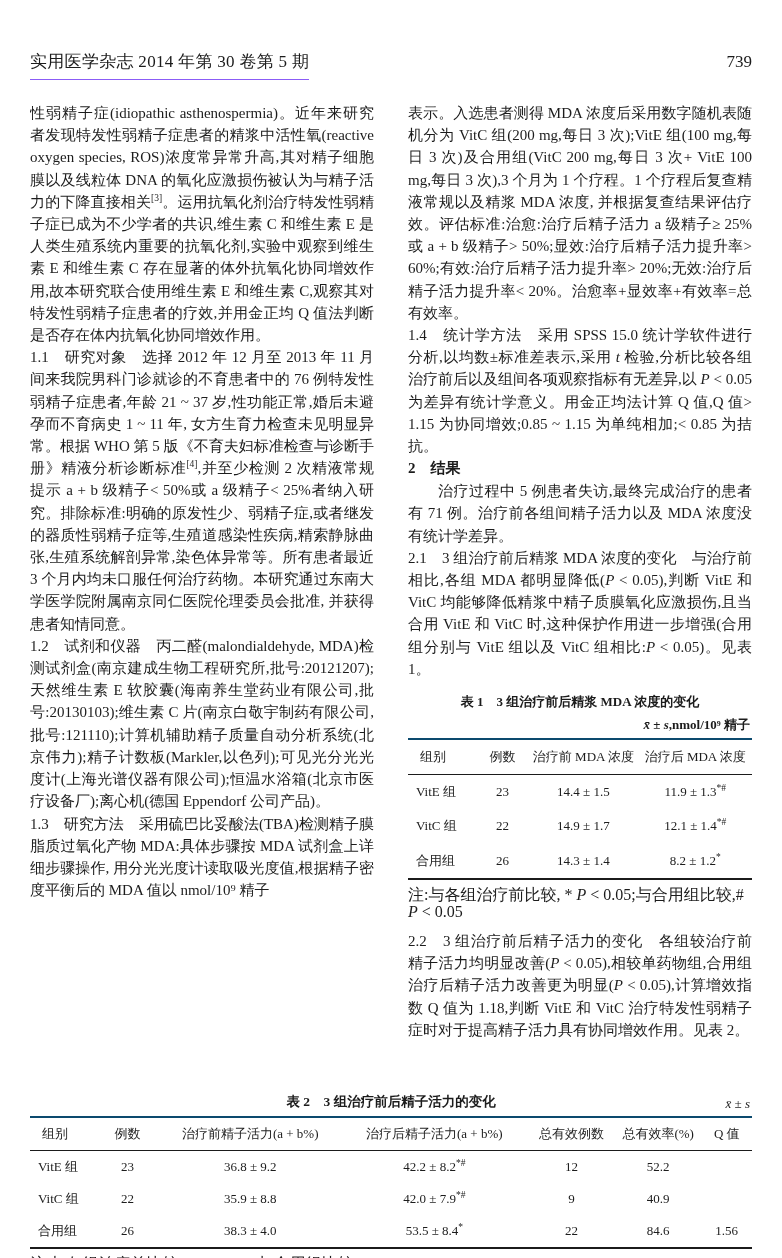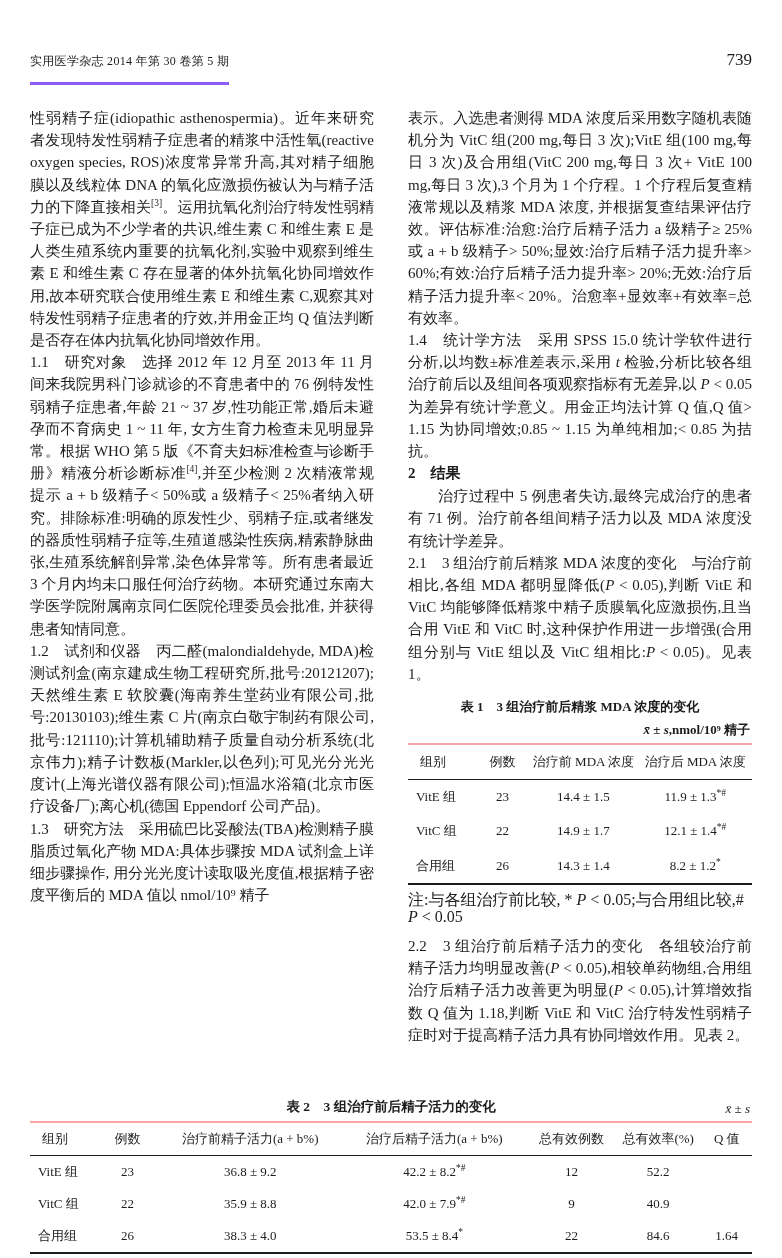--- a/index.html
+++ b/index.html
@@ -1,36 +1,36 @@
 <!DOCTYPE html>
 <html lang="zh"><head>
 <meta charset="utf-8">
 <style>
   html,body{margin:0;padding:0;background:#ffffff;}
   .page{
     width:782px;height:1258px;background:#fff;position:relative;overflow:hidden;
     font-family:"Liberation Serif","DejaVu Serif",serif;color:#1c1c1c;
   }
   .header{margin:0 30px;padding-top:50px;display:flex;justify-content:space-between;align-items:baseline;}
-  .journal{font-size:12px;border-bottom:3px solid #8b5cf6;padding-bottom:12px;letter-spacing:.3px;}
+  .journal{font-size:17px;border-bottom:1px solid #8b5cf6;padding-bottom:6px;letter-spacing:.3px;}
   .pageno{font-size:17px;}
   .columns{display:flex;gap:34px;margin:22px 30px 0;height:960px;overflow:hidden;}
   .col{width:348px;font-size:15px;line-height:22.2px;text-align:justify;}
   .para{margin:0;}
   .para.ind{text-indent:2em;}
   .sec-h{font-weight:bold;font-size:15px;line-height:23px;}
   sup{font-size:9.5px;line-height:0;}
   
   .tblock{margin:12px 0 10px;}
   .tcap{text-align:center;font-weight:bold;font-size:13px;line-height:20px;}
   .tcap.rel{position:relative;}
   .tunit{ text-align:right;font-size:13px;font-weight:bold;line-height:19px;margin:3px 2px 2px 0;}
   .tunit-in{position:absolute;right:2px;top:2px;font-weight:normal;font-size:13px;}
   .tblock table{width:100%;border-collapse:collapse;font-size:13px;margin-top:4px;
-    border-top:2px solid #fca5a5;border-bottom:2px solid #1b1b1b;}
+    border-top:2px solid #0c4a6e;border-bottom:2px solid #1b1b1b;}
   .tblock th{font-weight:normal;text-align:center;padding:6px 2px;border-bottom:1px solid #1b1b1b;}
   .tblock td{text-align:center;padding:6px 2px;}
   .tblock .c0{text-align:left;padding-left:8px;}
   .tblock th.c0{padding-left:12px;}
   .tnote{font-size:16px;line-height:17px;margin-top:6px;text-align:left;}
   
   .t2-box{margin:30px 30px 0;}
   .t2-box .tcap{font-size:13.5px;}
   .t2-box td,.t2-box th{padding:7px 2px;}
 </style>
@@ -142,20 +142,20 @@
               <td class="c5">40.9</td>
               <td class="c6"></td>
             </tr>
             <tr>
               <td class="c0">合用组</td>
               <td class="c1">26</td>
               <td class="c2">38.3 ± 4.0</td>
               <td class="c3">53.5 ± 8.4<sup>*</sup></td>
               <td class="c4">22</td>
               <td class="c5">84.6</td>
-              <td class="c6">1.64</td>
+              <td class="c6">1.56</td>
             </tr>
           </tbody>
         </table>
         <div class="tnote">注:与各组治疗前比较, * <i>P</i> &lt; 0.05;与合用组比较,# <i>P</i> &lt; 0.05</div>
       </div>
     </div>
 </div>
 
 </body></html>

